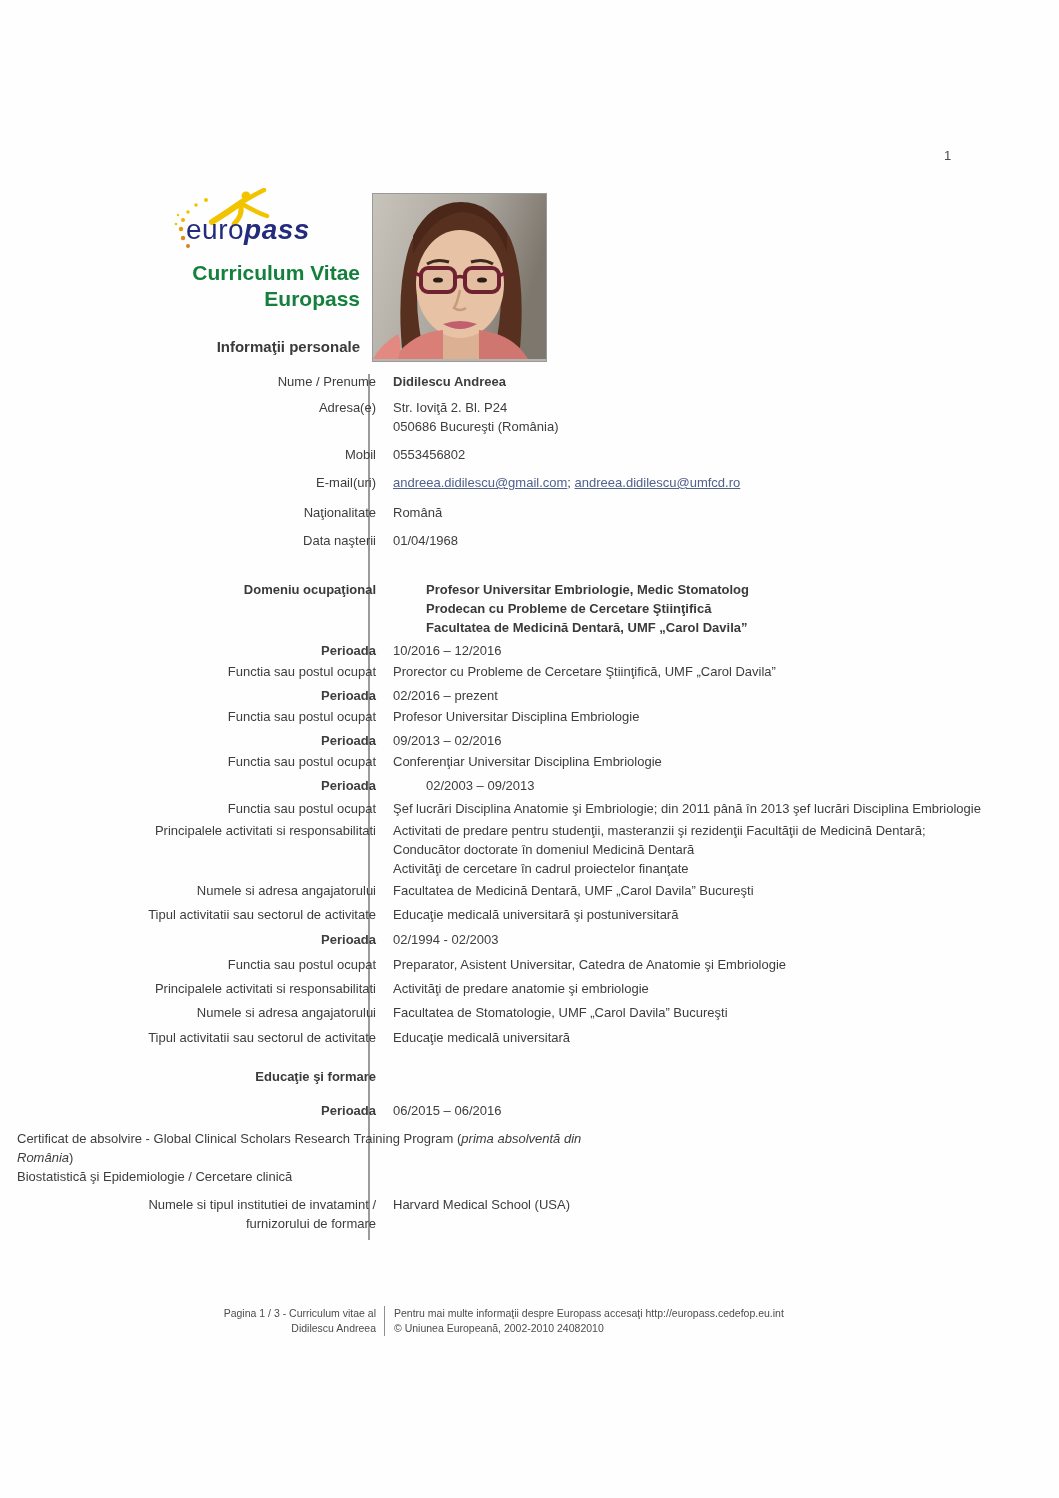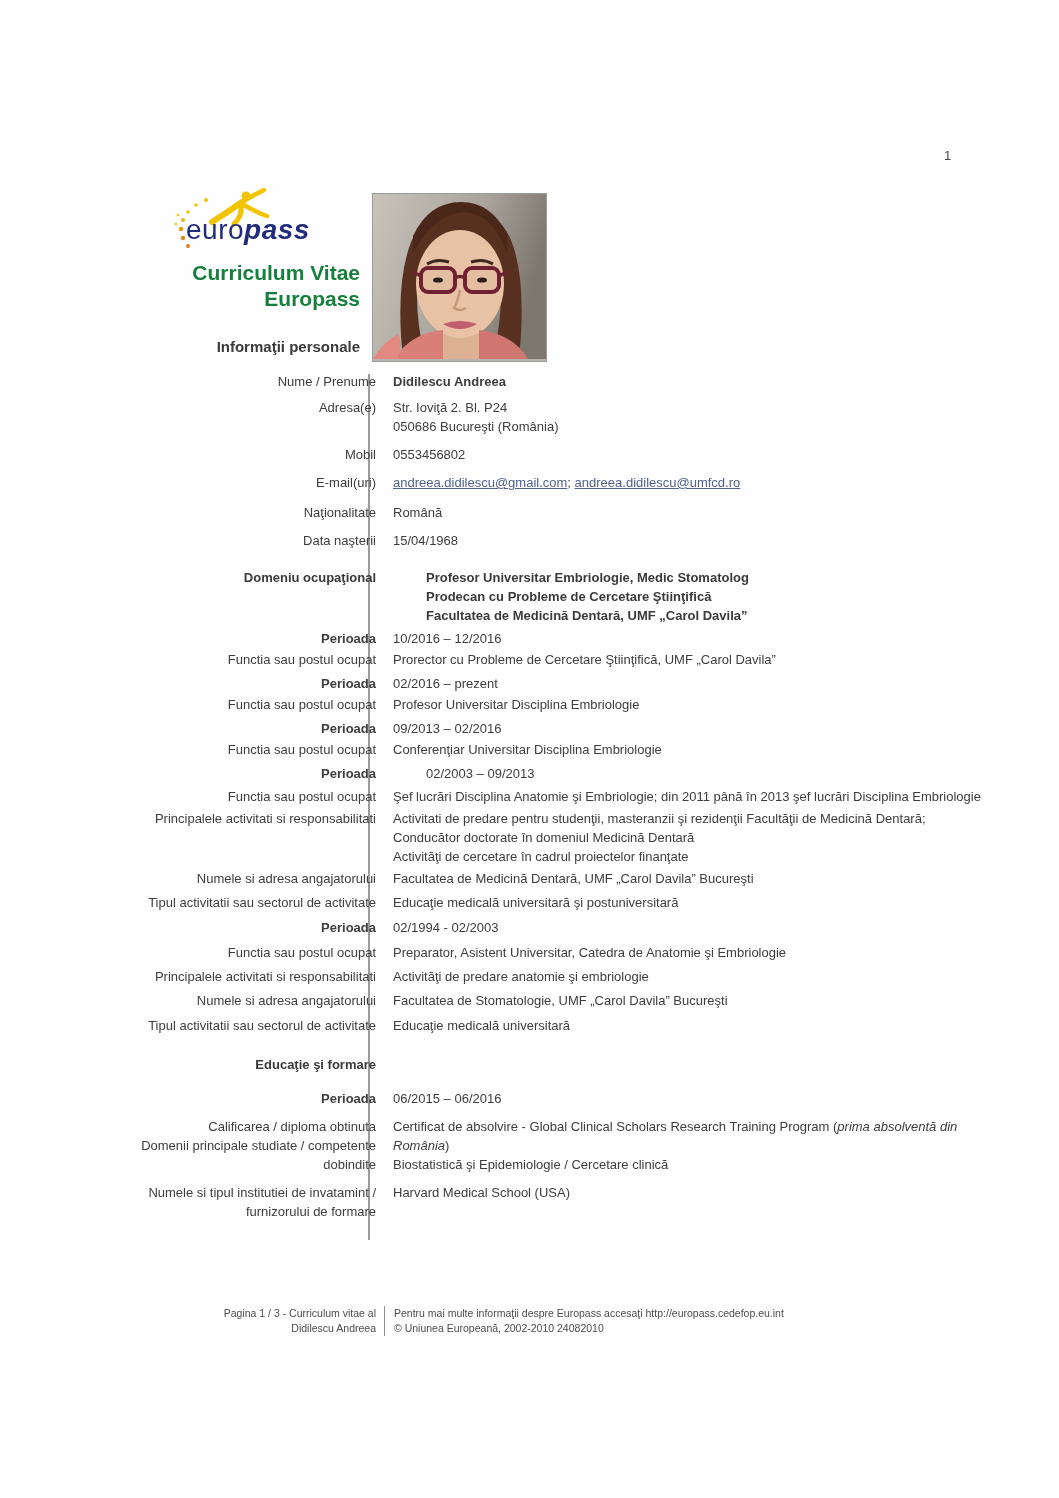--- a/index.html
+++ b/index.html
@@ -63,21 +63,21 @@
     font-size:13px; line-height:19px; white-space:pre-line;
   }
   .b { font-weight:bold; }
   .big { font-size:15px; line-height:21px; font-weight:bold; color:#3a3a3a; }
   .section-head {
     font-size:15px; line-height:20px; font-weight:bold; color:#3a3a3a;
   }
   .mb2{margin-bottom:2px;} .mb3{margin-bottom:3px;} .mb4{margin-bottom:4px;gap:33px;}
   .mb5{margin-bottom:5px;} .mb6{margin-bottom:6px;} .mb7{margin-bottom:7px;}
   .mb9{margin-bottom:9px;} .mb11{margin-bottom:11px;} .mb15{margin-bottom:15px;}
-  .mb18{margin-bottom:18px;} .mb20{margin-bottom:20px;}
+  .mb18{margin-bottom:30px;} .mb20{margin-bottom:20px;}
 
   .email-link { color:#50618c; text-decoration:underline; }
   .ital { font-style:italic; }
 
   
   .footer { position:absolute; top:1306px; left:16px; width:965px; display:flex; }
   .footer .f-left {
     flex:none; width:360px; text-align:right;
     font-size:10.5px; line-height:15px; color:#4c4c4c; white-space:pre-line;
   }
@@ -189,21 +189,21 @@
       <div class="value"><span class="email-link">andreea.didilescu@gmail.com</span><span>; </span><span class="email-link">andreea.didilescu@umfcd.ro</span></div>
     </div>
 
     <div class="row mb9">
       <div class="label">Naţionalitate</div>
       <div class="value">Română</div>
     </div>
 
     <div class="row mb18">
       <div class="label">Data naşterii</div>
-      <div class="value">15/04/1968</div>
+      <div class="value">01/04/1968</div>
     </div>
 
     <div class="row mb4">
       <div class="label big">Domeniu ocupaţional</div>
       <div class="value big">Profesor Universitar Embriologie, Medic Stomatolog
 Prodecan cu Probleme de Cercetare Ştiinţifică
 Facultatea de Medicină Dentară, UMF „Carol Davila”</div>
     </div>
 
     <div class="row mb2">
@@ -284,23 +284,20 @@
       <div class="label section-head">Educaţie şi formare</div>
       <div class="value"></div>
     </div>
 
     <div class="row mb9">
       <div class="label b">Perioada</div>
       <div class="value">06/2015 – 06/2016</div>
     </div>
 
     <div class="row mb9">
-      <div class="label">Calificarea / diploma obtinuta
-Domenii principale studiate / competente
-dobindite</div>
       <div class="value"><span>Certificat de absolvire - Global Clinical Scholars Research Training Program (</span><span class="ital">prima absolventă din România</span><span>)</span><div>Biostatistică şi Epidemiologie / Cercetare clinică</div></div>
     </div>
 
     <div class="row">
       <div class="label">Numele si tipul institutiei de invatamint /
 furnizorului de formare</div>
       <div class="value">Harvard Medical School (USA)</div>
     </div>
 
   </div>

